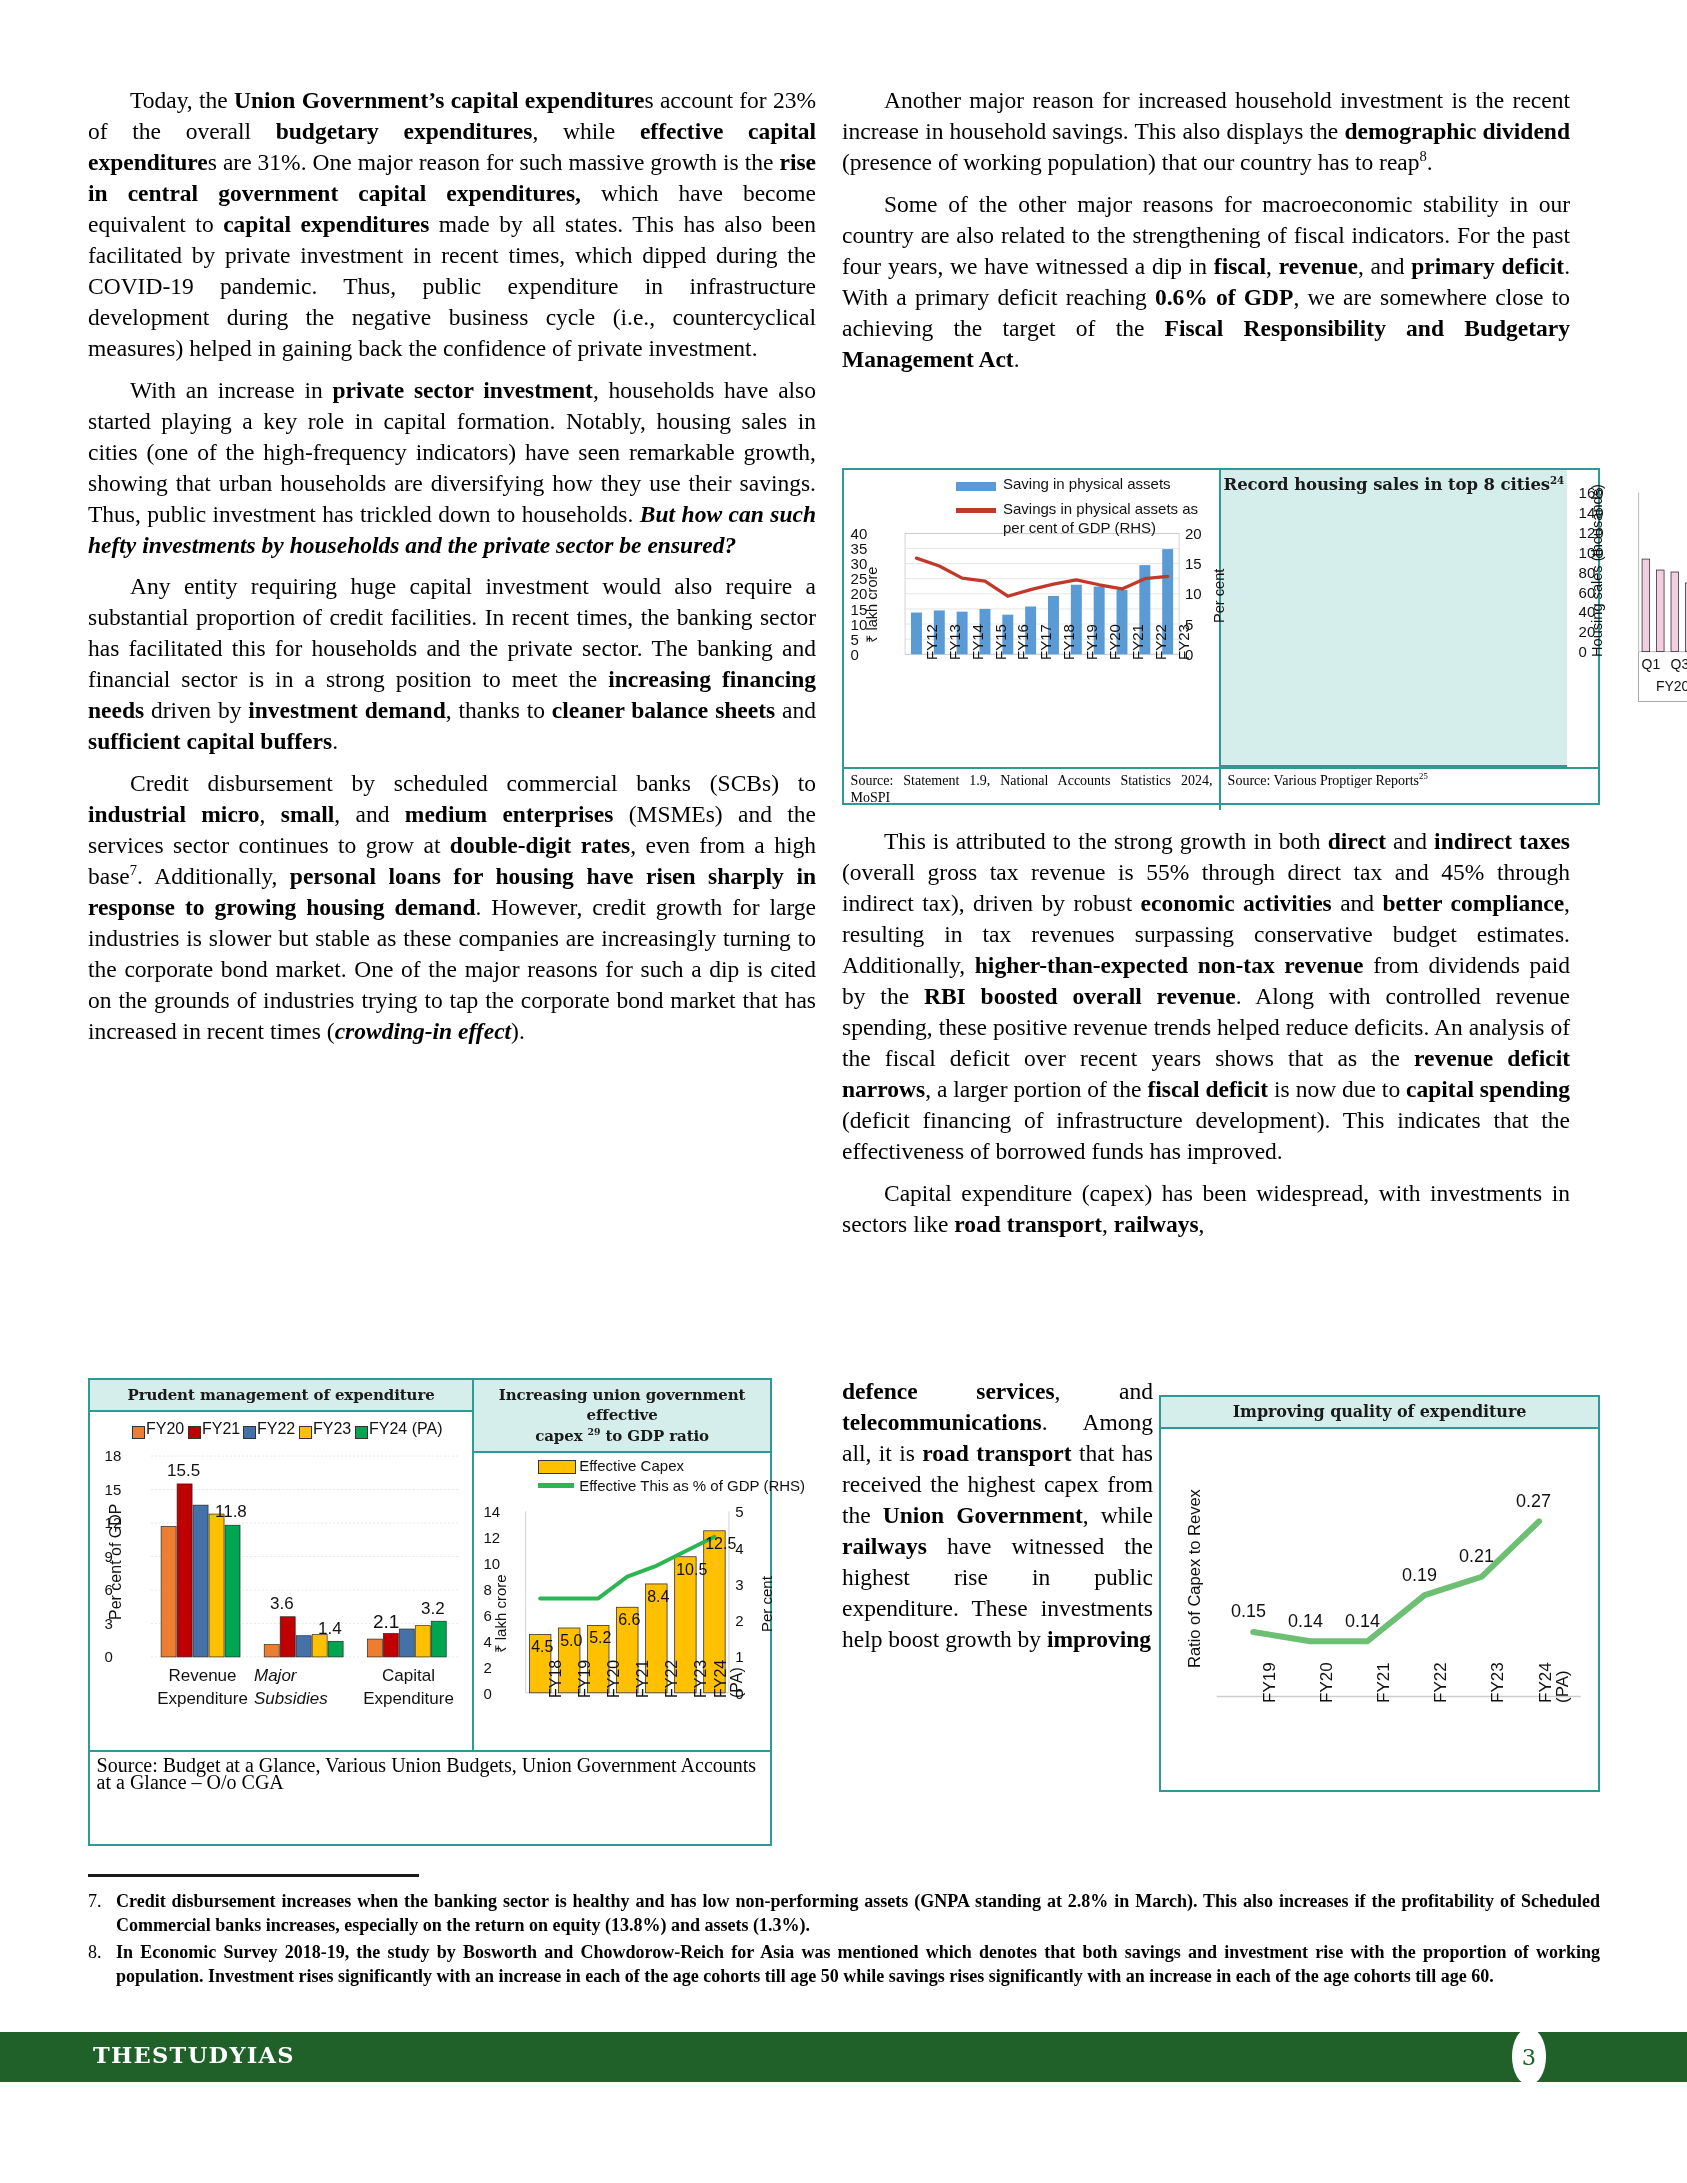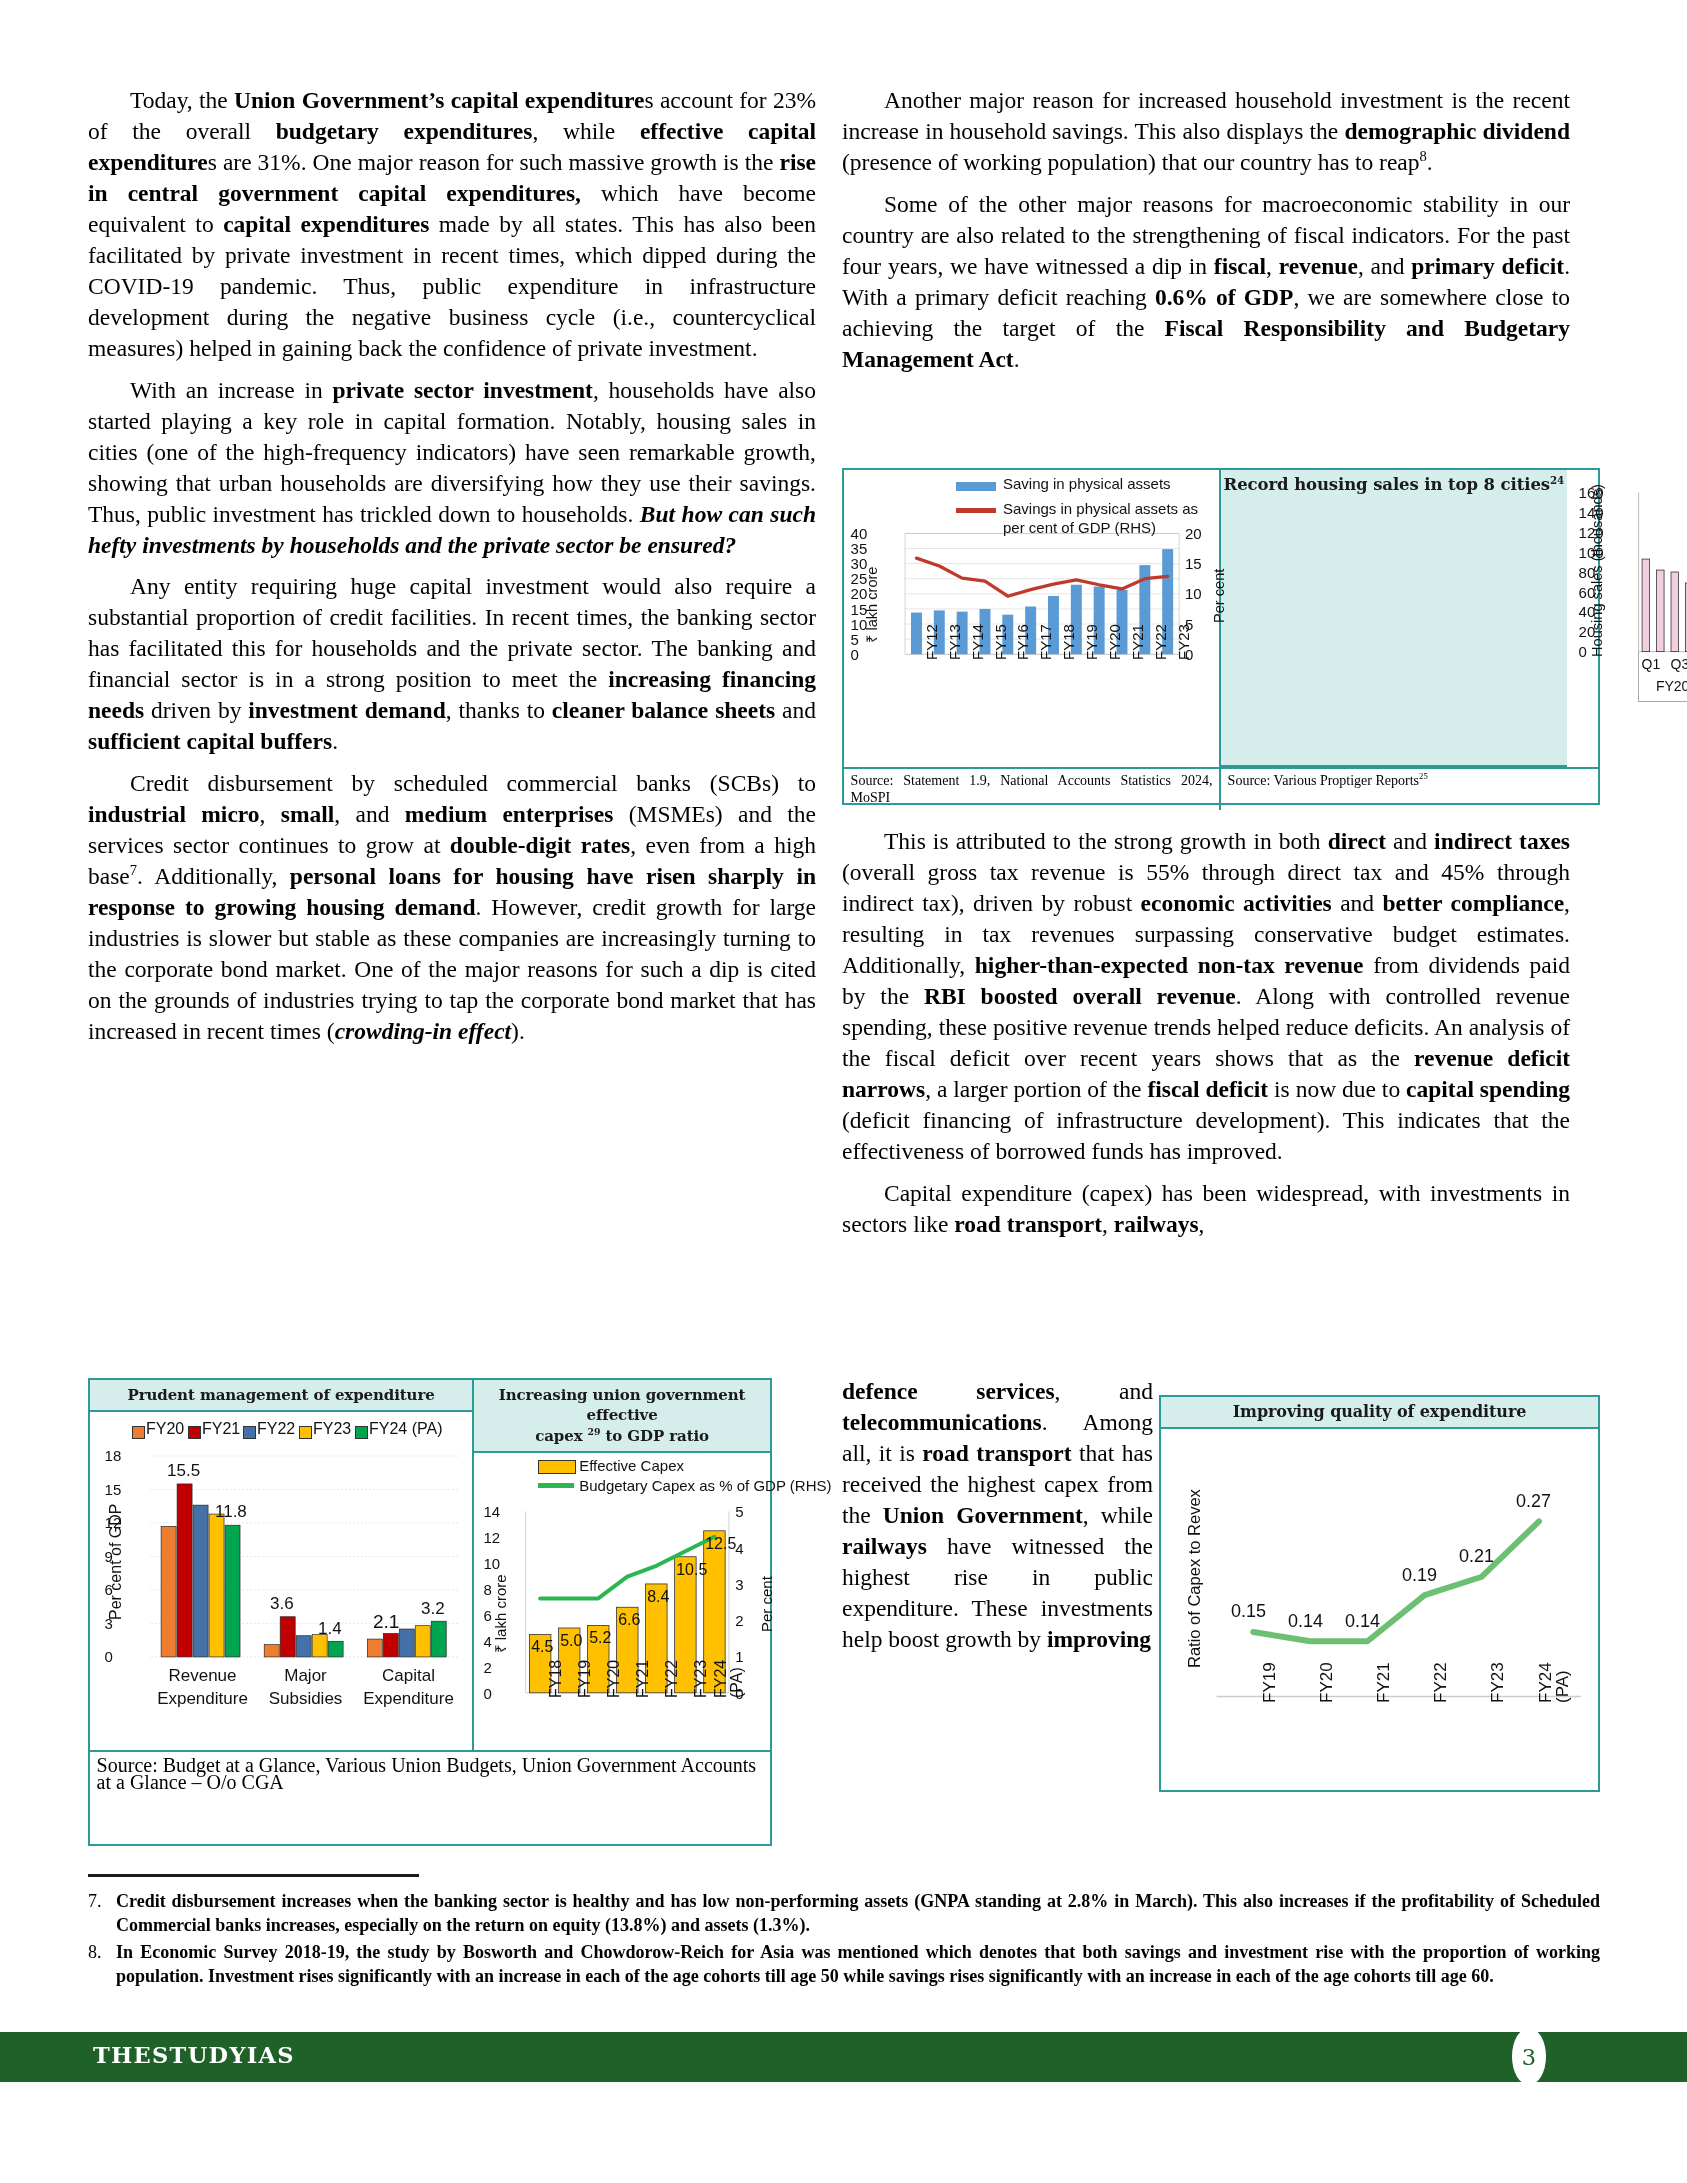--- a/index.html
+++ b/index.html
@@ -362,21 +362,21 @@
             <div class="legitem" style="left: 167px; top: 8px; font-size: 16px;">FY22</div>
             <div class="swatch" style="left: 209px; top: 13.2px; width: 11.2px; height: 11.2px; background: rgb(255, 192, 0); border: 0.7px solid rgb(51, 51, 51);"></div>
             <div class="legitem" style="left: 223px; top: 8px; font-size: 16px;">FY23</div>
             <div class="swatch" style="left: 265px; top: 13.2px; width: 11.2px; height: 11.2px; background: rgb(0, 165, 80); border: 0.7px solid rgb(51, 51, 51);"></div>
             <div class="legitem" style="left: 279px; top: 8px; font-size: 16px;">FY24 (PA)</div>
             <div class="vlabel" style="left: 17px; top: 208px; font-size: 16px;">Per cent of GDP</div>
             <div class="axlabel" style="left: 61px; top: 253px; width: 103px; text-align: center; white-space: normal; line-height: 22.5px; font-size: 17px;">
               <div>Revenue</div>
               <div>Expenditure</div>
             </div>
-            <div class="axlabel" style="left: 164px; top: 253px; width: 103px; text-align: center; white-space: normal; line-height: 22.5px; font-size: 17px;">
+            <div class="axlabel" style="left: 164px; top: 253px; width: 103px; white-space: normal; line-height: 22.5px; font-size: 17px; font-style: italic;">
               <div>Major</div>
               <div>Subsidies</div>
             </div>
             <div class="axlabel" style="left: 267px; top: 253px; width: 103px; text-align: center; white-space: normal; line-height: 22.5px; font-size: 17px;">
               <div>Capital</div>
               <div>Expenditure</div>
             </div>
           </div>
       </div>
       <div style="width:43.5%; box-sizing:border-box; display:flex; flex-direction:column;">
@@ -414,21 +414,21 @@
             <div class="dlabel" style="left: 115px; top: 176px; font-size: 16px;">5.2</div>
             <div class="dlabel" style="left: 144px; top: 158px; font-size: 16px;">6.6</div>
             <div class="dlabel" style="left: 173px; top: 135px; font-size: 16px;">8.4</div>
             <div class="dlabel" style="left: 202px; top: 108px; font-size: 16px;">10.5</div>
             <div class="dlabel" style="left: 231px; top: 82px; font-size: 16px;">12.5</div>
             <div class="vlabel" style="left: 16px; top: 200px; font-size: 15px;">₹ lakh crore</div>
             <div class="vlabel" style="left: 284px; top: 179px; font-size: 15px;">Per cent</div>
             <div class="swatch" style="left: 64px; top: 6.6px; width: 36px; height: 12px; background: rgb(255, 192, 0); border: 1.3px solid rgb(51, 51, 51);"></div>
             <div class="legitem" style="left: 105px; top: 4px; font-size: 15px;">Effective Capex</div>
             <div class="swatch" style="left: 64px; top: 30px; width: 36px; height: 4.6px; background: rgb(46, 181, 83);"></div>
-            <div class="legitem" style="left: 105px; top: 24px; font-size: 15px;">Budgetary Capex as % of GDP (RHS)</div>
+            <div class="legitem" style="left: 105px; top: 24px; font-size: 15px;">Effective This as % of GDP (RHS)</div>
             <div class="xtickv" style="left: 74px; top: 245px; font-size: 16px; line-height: 16px;">FY18</div>
             <div class="xtickv" style="left: 103px; top: 245px; font-size: 16px; line-height: 16px;">FY19</div>
             <div class="xtickv" style="left: 132px; top: 245px; font-size: 16px; line-height: 16px;">FY20</div>
             <div class="xtickv" style="left: 161px; top: 245px; font-size: 16px; line-height: 16px;">FY21</div>
             <div class="xtickv" style="left: 190px; top: 245px; font-size: 16px; line-height: 16px;">FY22</div>
             <div class="xtickv" style="left: 219px; top: 245px; font-size: 16px; line-height: 16px;">FY23</div>
             <div class="xtickv" style="left: 239px; top: 245px; font-size: 16px; line-height: 16px;">
               <div>FY24</div>
               <div>(PA)</div>
             </div>

